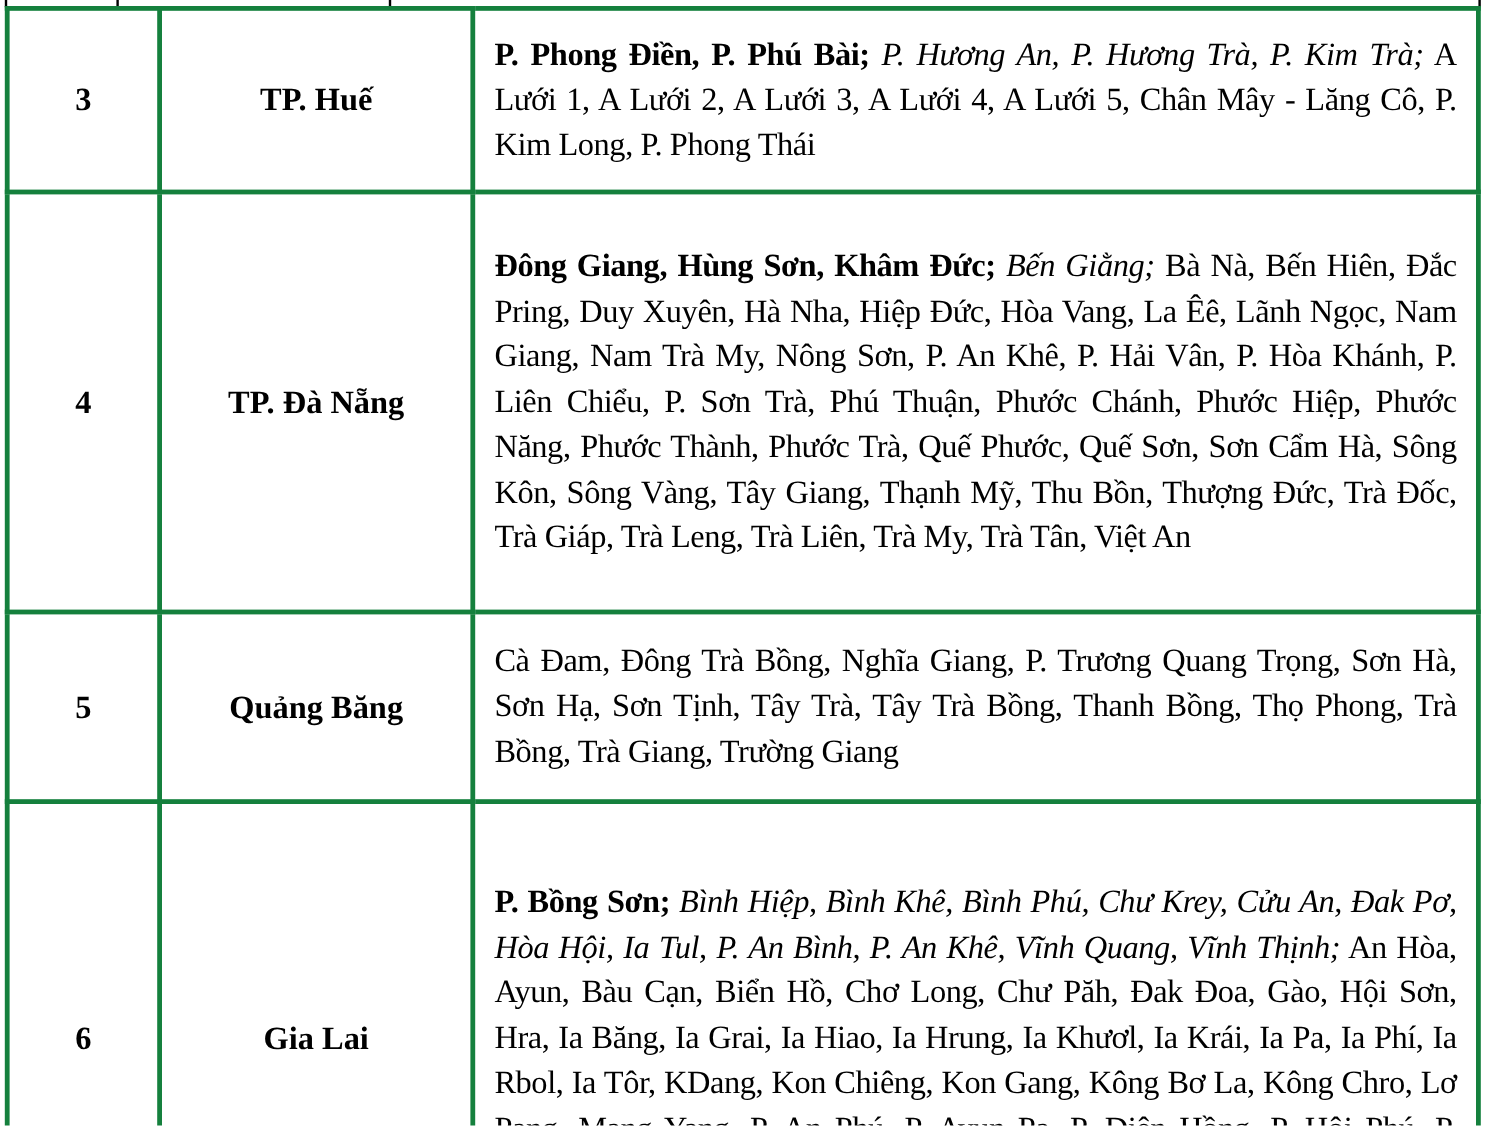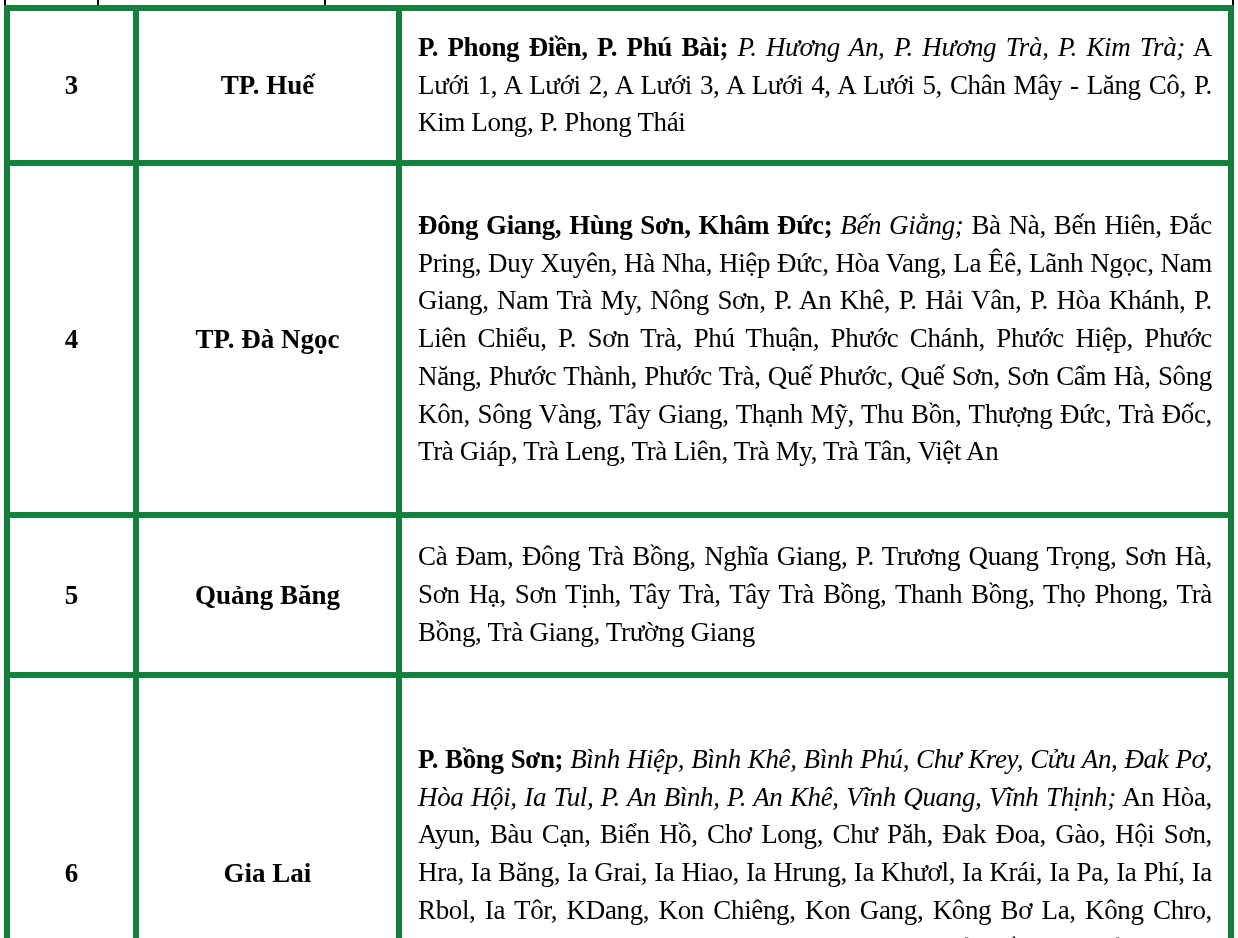--- a/index.html
+++ b/index.html
@@ -12,21 +12,21 @@
       position: absolute; left: 0; top: 0; width: 1238px; height: 6px;
     }
     .top-strip .vline { position: absolute; top: 0; width: 2px; height: 6px; background: #000; }
     table.doc {
       position: absolute; left: 4px; top: 5px;
       border-collapse: collapse;
       table-layout: fixed;
       width: 1230px;
     }
     table.doc td {
-      border: 6px solid #15803d;
+      border: 4px solid #15803d;
       padding: 16px;
       vertical-align: middle;
     }
     td.col-stt { width: 91px; text-align: center; font-weight: bold; font-size: 27px; }
     td.col-prov { width: 225px; text-align: center; font-weight: bold; font-size: 27px; }
     td.col-list {
       font-size: 27px; line-height: 37.7px;
       text-align: justify; text-align-last: left;
       padding: 2px 14px 3px 14px;
       letter-spacing: -0.35px;
@@ -51,21 +51,21 @@
 
 <table class="doc">
   <tbody>
     <tr class="r3">
       <td class="col-stt">3</td>
       <td class="col-prov">TP. Huế</td>
       <td class="col-list"><span class="b">P. Phong Điền, P. Phú Bài;</span> <span class="i">P. Hương An, P. Hương Trà, P. Kim Trà;</span> <span>A Lưới 1, A Lưới 2, A Lưới 3, A Lưới 4, A Lưới 5, Chân Mây - Lăng Cô, P. Kim Long, P. Phong Thái</span></td>
     </tr>
     <tr class="r4">
       <td class="col-stt">4</td>
-      <td class="col-prov">TP. Đà Ngọc</td>
+      <td class="col-prov">TP. Đà Nẵng</td>
       <td class="col-list"><span class="b">Đông Giang, Hùng Sơn, Khâm Đức;</span> <span class="i">Bến Giằng;</span> <span>Bà Nà, Bến Hiên, Đắc Pring, Duy Xuyên, Hà Nha, Hiệp Đức, Hòa Vang, La Êê, Lãnh Ngọc, Nam Giang, Nam Trà My, Nông Sơn, P. An Khê, P. Hải Vân, P. Hòa Khánh, P. Liên Chiểu, P. Sơn Trà, Phú Thuận, Phước Chánh, Phước Hiệp, Phước Năng, Phước Thành, Phước Trà, Quế Phước, Quế Sơn, Sơn Cẩm Hà, Sông Kôn, Sông Vàng, Tây Giang, Thạnh Mỹ, Thu Bồn, Thượng Đức, Trà Đốc, Trà Giáp, Trà Leng, Trà Liên, Trà My, Trà Tân, Việt An</span></td>
     </tr>
     <tr class="r5">
       <td class="col-stt">5</td>
       <td class="col-prov">Quảng Băng</td>
       <td class="col-list"><span>Cà Đam, Đông Trà Bồng, Nghĩa Giang, P. Trương Quang Trọng, Sơn Hà, Sơn Hạ, Sơn Tịnh, Tây Trà, Tây Trà Bồng, Thanh Bồng, Thọ Phong, Trà Bồng, Trà Giang, Trường Giang</span></td>
     </tr>
     <tr class="r6">
       <td class="col-stt">6</td>
       <td class="col-prov">Gia Lai</td>

